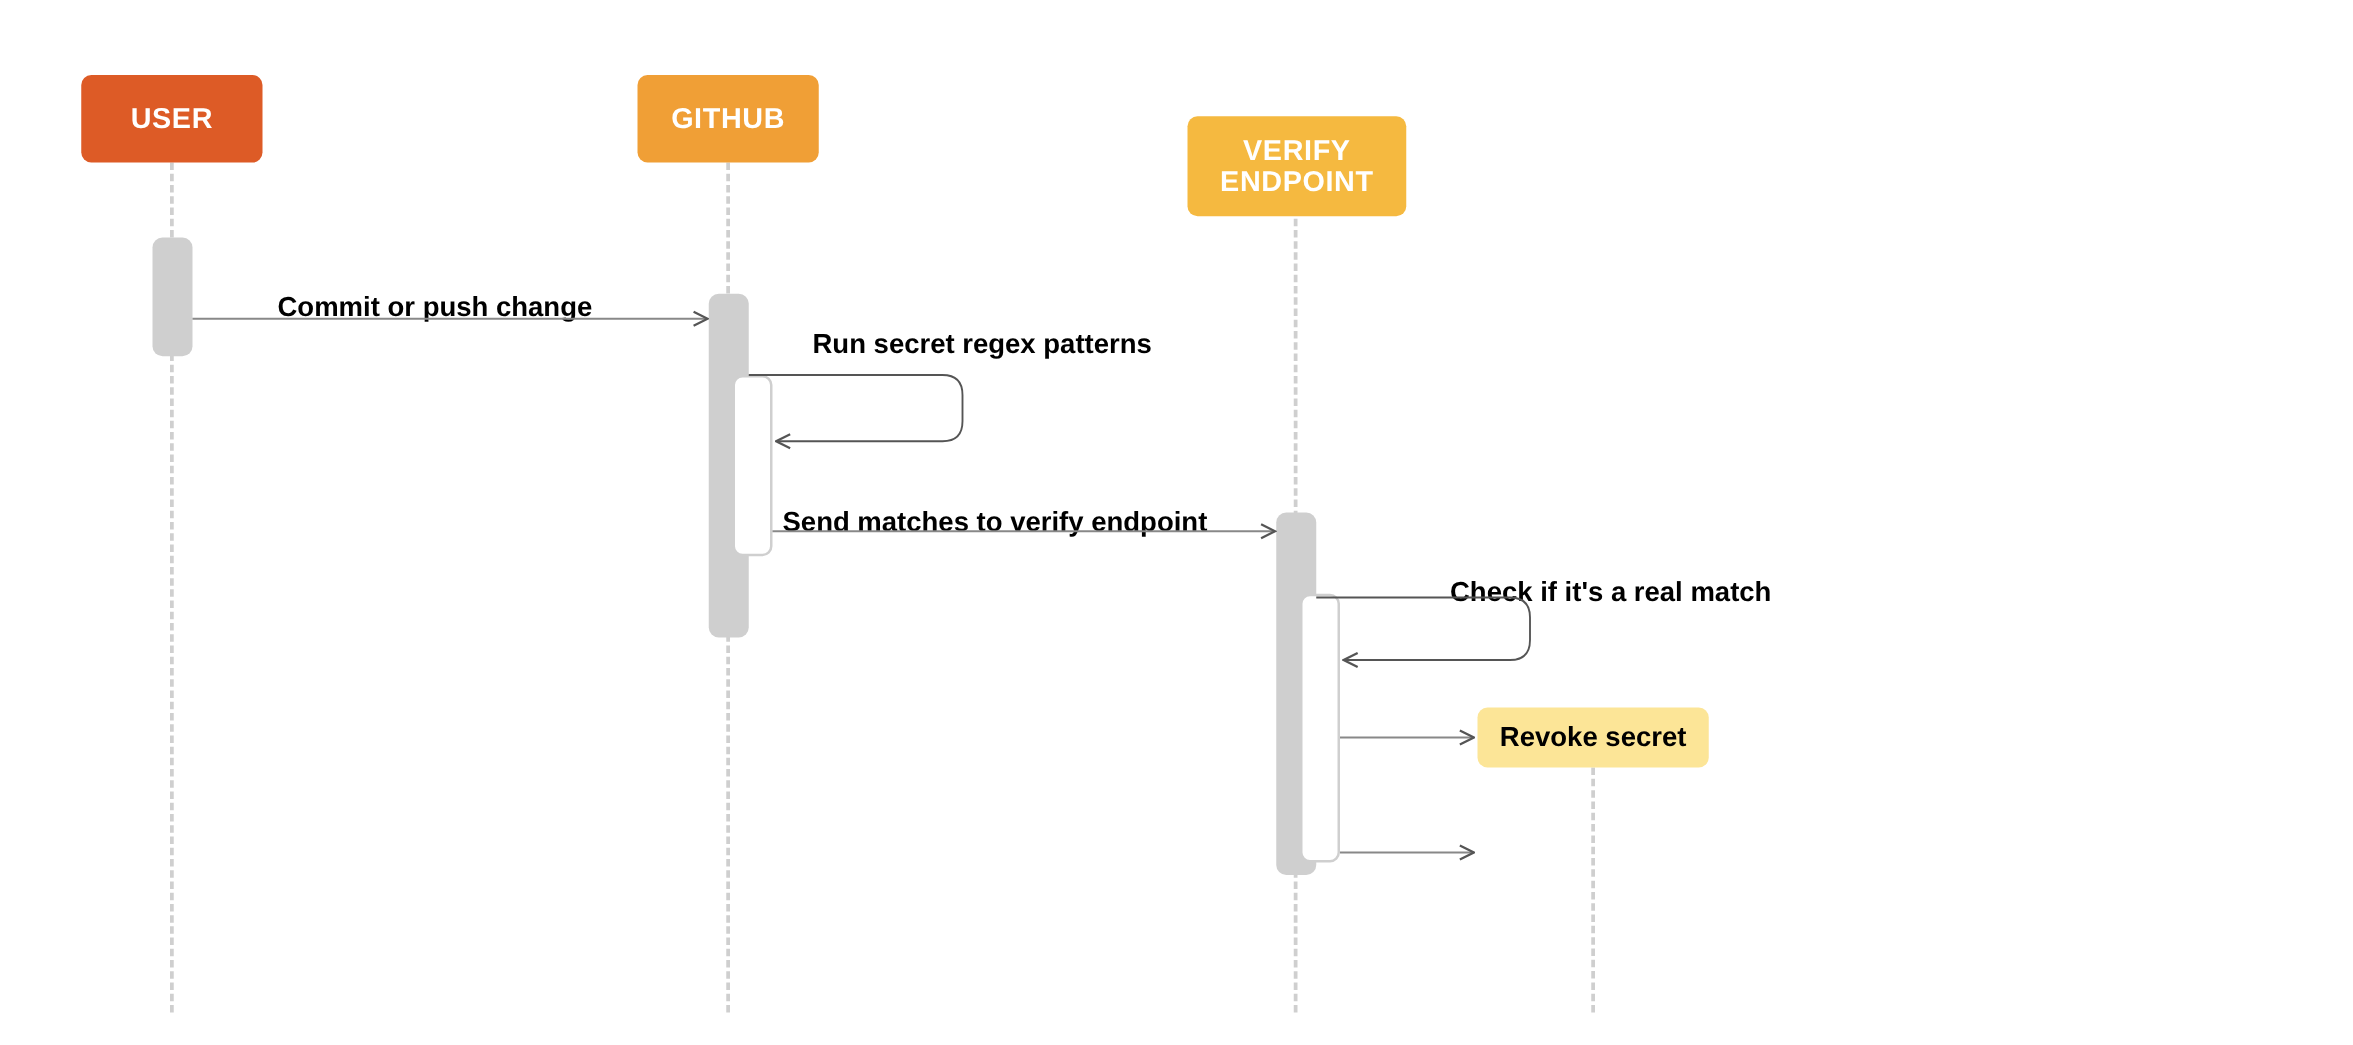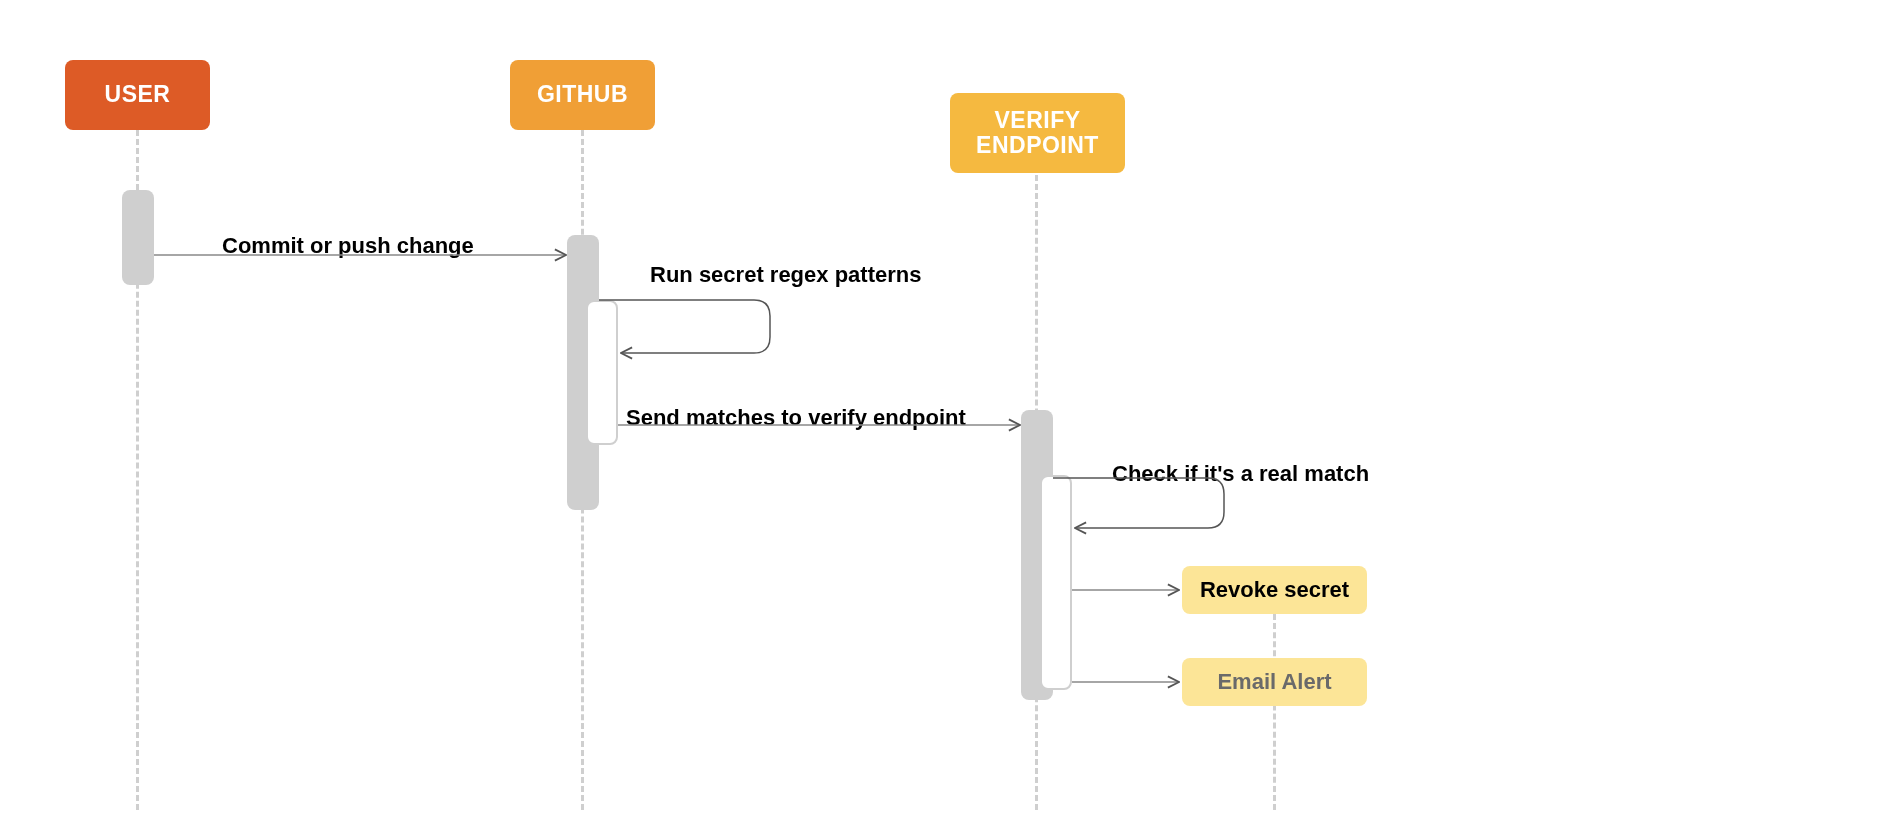--- a/index.html
+++ b/index.html
@@ -100,29 +100,26 @@
 
   <div class="activation" style="left:1021px; top:410px; width:32px; height:290px;"></div>
   <div class="sub-activation" style="left:1040px; top:475px; width:32px; height:215px;"></div>
 
   <div class="label" style="left:222px; top:218px;">Commit or push change</div>
 
   <div class="label" style="left:626px; top:390px;">Send matches to verify endpoint</div>
 
   <div class="label" style="left:650px; top:247px;">Run secret regex patterns</div>
 
-  <div class="label" style="left:1112px; top:446px;">Check if it's a real match</div>
+  <div class="label" style="left:1160px; top:446px;">Check if it's a real match</div>
 
   <div class="action-box" style="left: 1182px; top: 566px; width: 185px; height: 48px; background: rgb(252, 229, 151); color: rgb(0, 0, 0);">
     <span>Revoke secret</span>
   </div>
 
-  <div class="action-box" style="left: 1182px; top: 658px; width: 185px; height: 48px; background: rgb(252, 229, 151); color: rgb(106, 106, 106);">
-    <span>Email Alert</span>
-  </div>
 
   <svg class="overlay" width="1882" height="836">
     <defs>
       <marker id="arrow" viewBox="0 0 12 12" refX="10" refY="6" markerWidth="9" markerHeight="9" orient="auto-start-reverse">
         <path d="M1,1 L11,6 L1,11" fill="none" stroke="#555555" stroke-width="1.6"></path>
       </marker>
     </defs>
 
     <line x1="154" y1="255" x2="565" y2="255" stroke="#888888" stroke-width="1.5" marker-end="url(#arrow)"></line>
 

